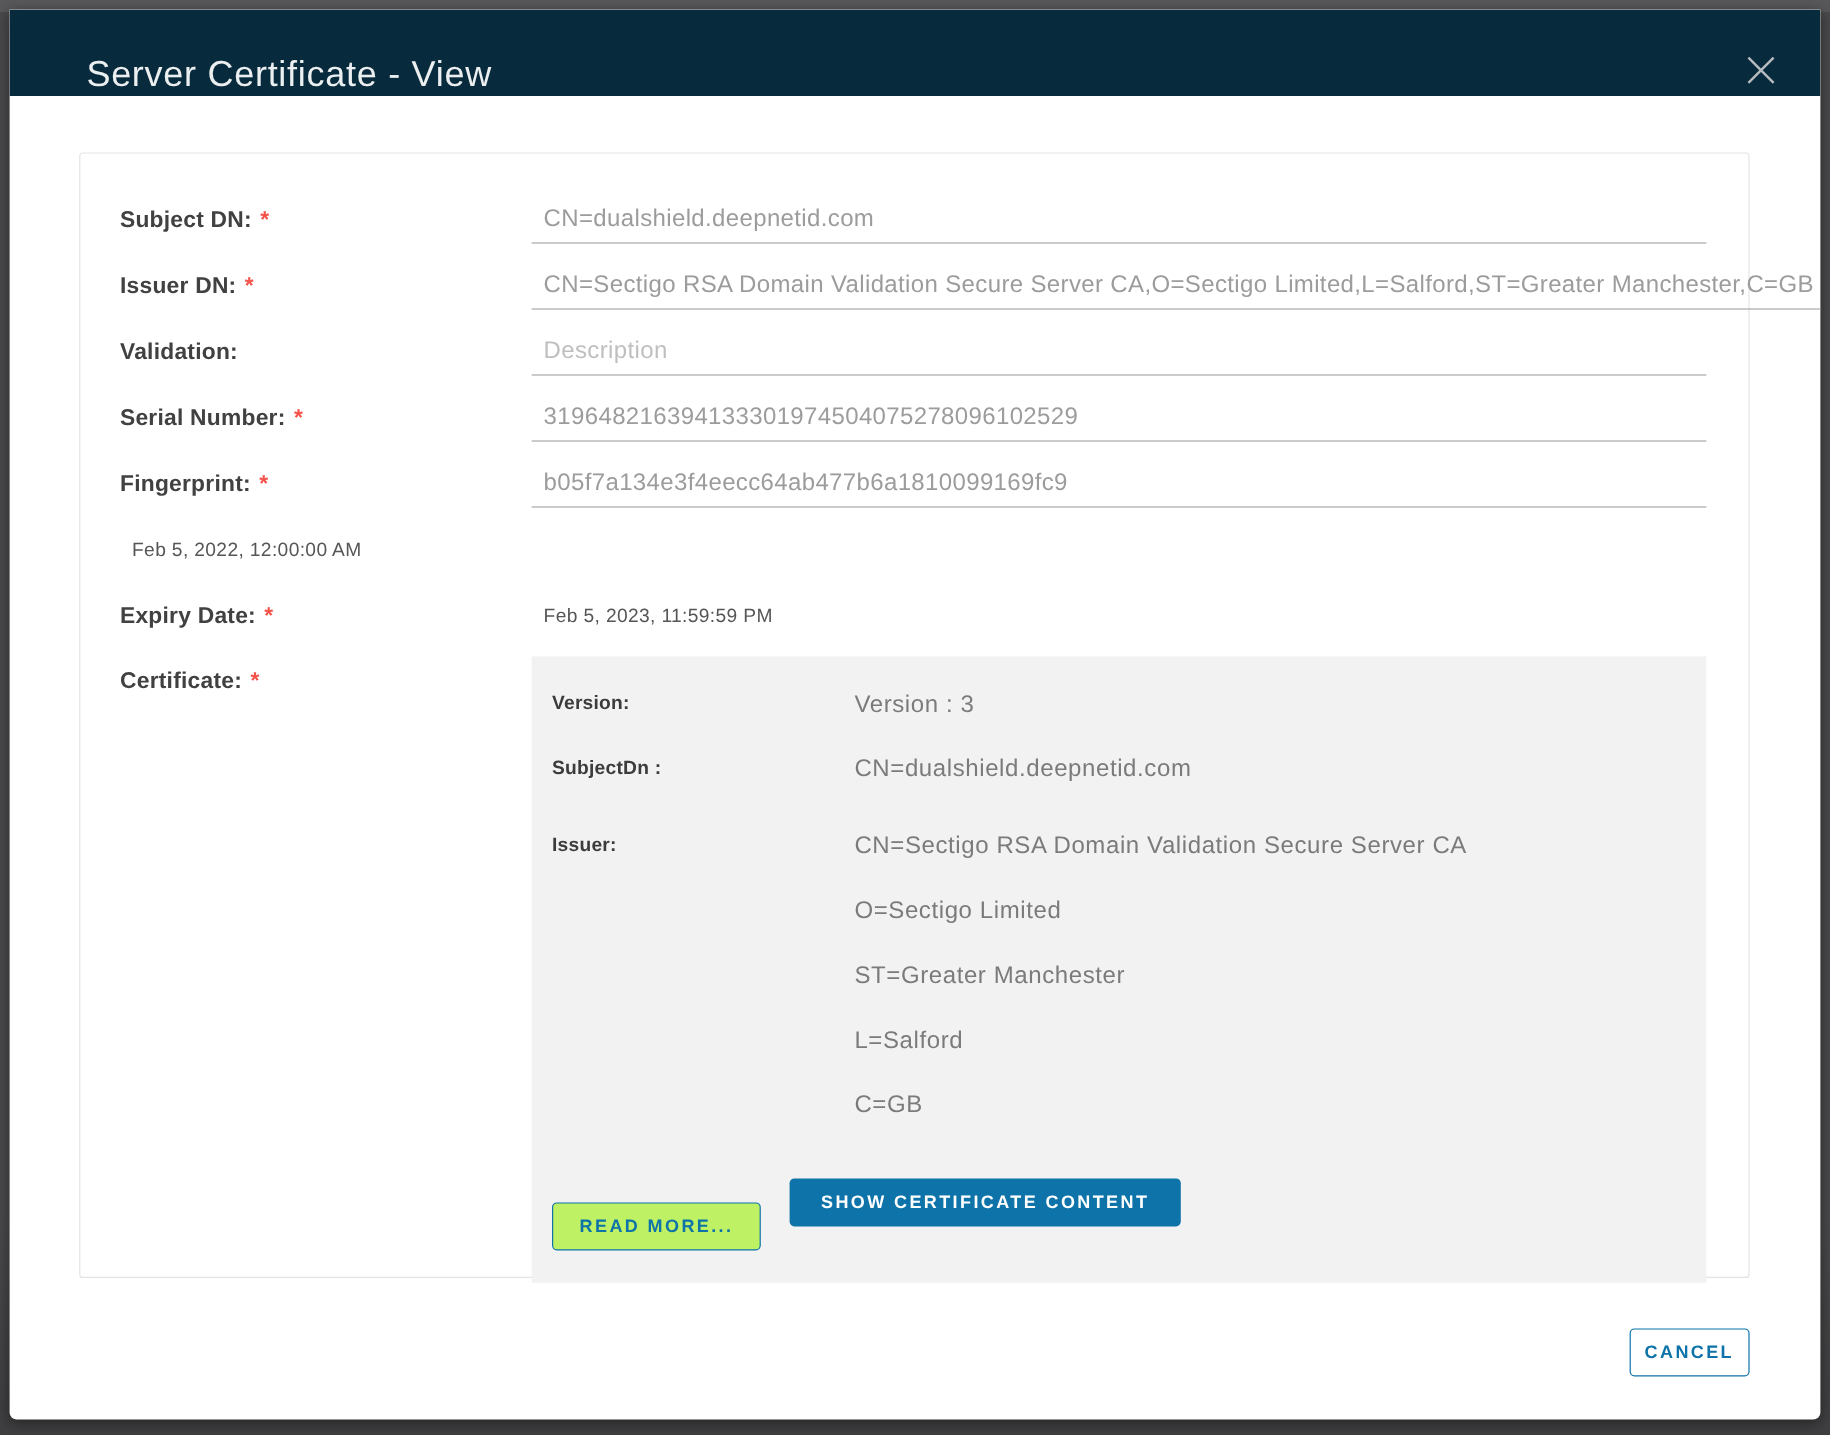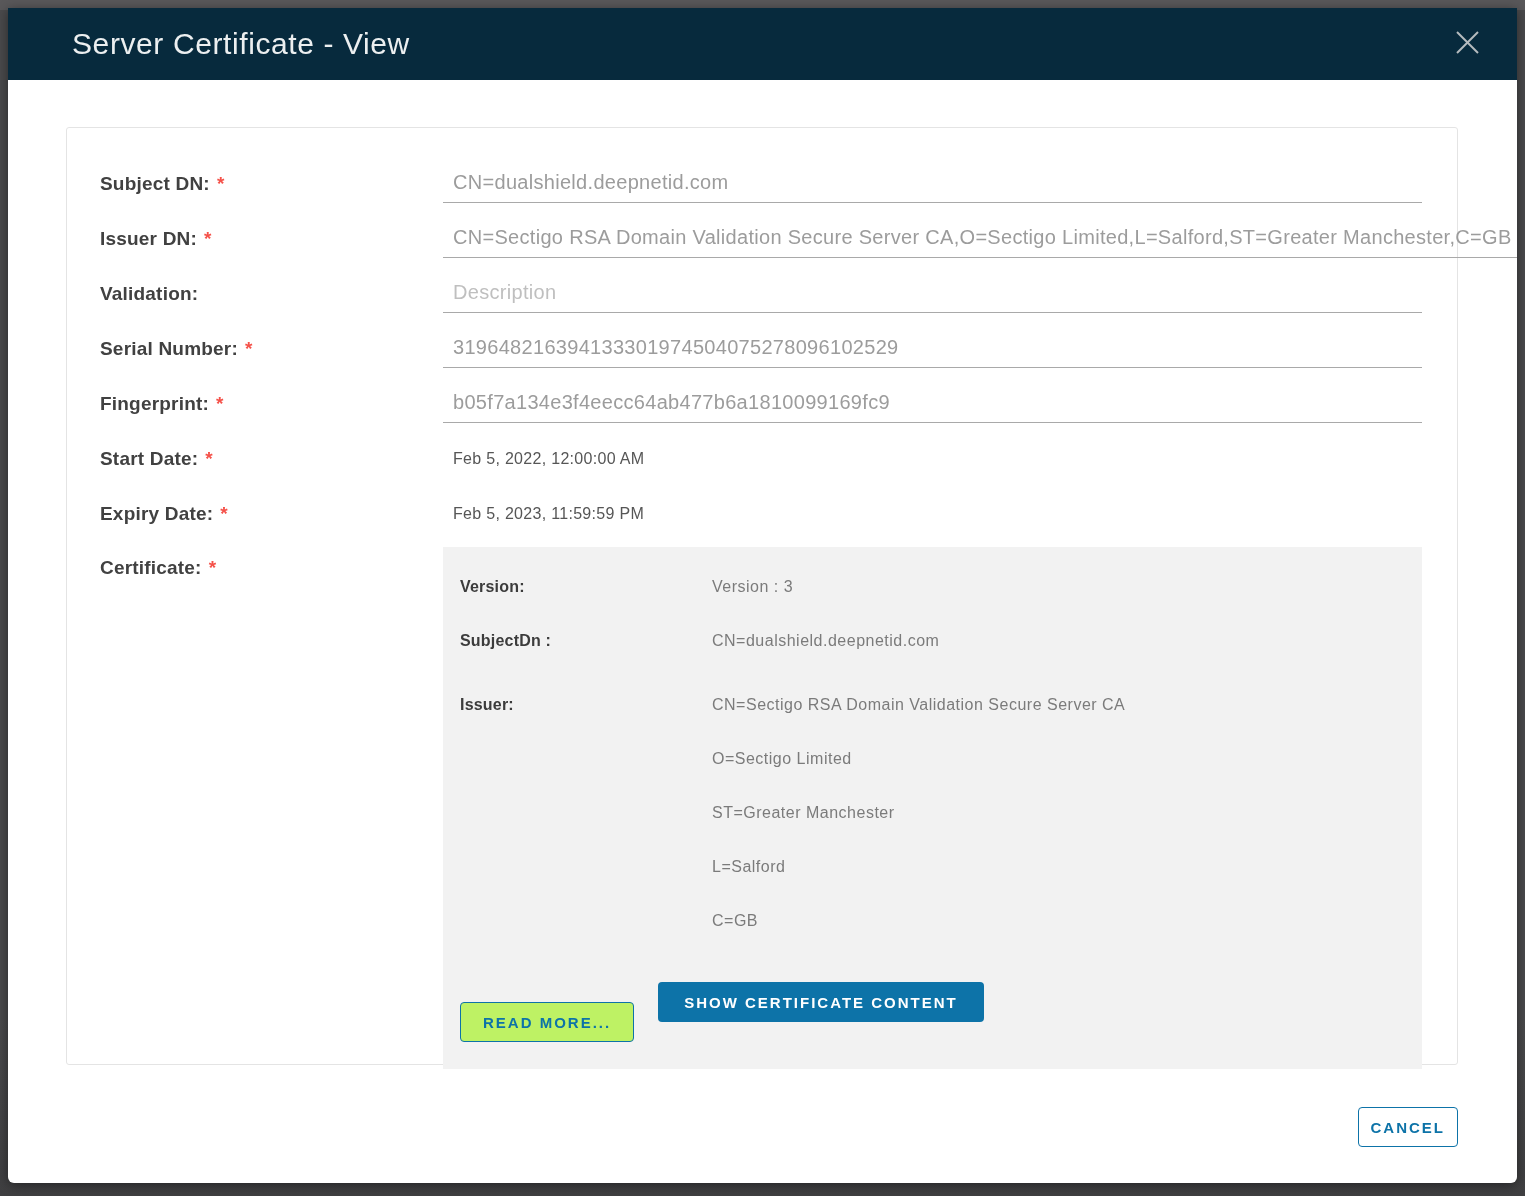--- a/index.html
+++ b/index.html
@@ -10,21 +10,21 @@
     position:relative; overflow:hidden;
   }
   .frame { position:absolute; inset:0; background:linear-gradient(#59585a 0 10px, #4a4a4c 10px 85%, #3f3f41 100%); }
   .modal {
     position:absolute; left:8px; top:8px; right:8px; bottom:13px;
     background:#ffffff; border-radius:0 0 6px 6px; overflow:hidden;
     box-shadow:0 2px 12px rgba(0,0,0,.45);
   }
   .modal-header {
     height:72px; background:var(--header-bg,#072a3d);
-    display:flex; align-items:center; padding:0 30px 0 64px;
+    display:flex; align-items:flex-end; padding:0 30px 0 64px;
   }
   .modal-title {
     color:#eceff0; font-size:30px; font-weight:300; letter-spacing:.6px;
   }
   .close-btn {
     margin-left:auto; width:40px; height:40px; display:flex; align-items:center; justify-content:center;
     background:transparent; border:none; cursor:pointer;
   }
   .card {
     position:absolute; left:58px; top:119px; width:1392px; height:938px;
@@ -54,21 +54,21 @@
     background:var(--box-bg,#f2f2f2);
     margin-top:6px; padding:13px 20px 27px 17px; width:100%;
   }
   .cert-row { display:grid; grid-template-columns:252px 1fr; }
   .cert-row + .cert-row { margin-top:0px; }
   .cert-row.gap { margin-top:10px; }
   .cert-label {
     font-size:16px; font-weight:600; color:#3c3c3c; line-height:54px; letter-spacing:.2px;
   }
   .cert-lines div {
-    font-size:16px; color:#7b7b7b; line-height:54px; letter-spacing:.5px;
+    font-size:20px; color:#7b7b7b; line-height:54px; letter-spacing:.5px;
     white-space:nowrap; overflow:hidden;
   }
   .box-buttons { display:flex; gap:24px; margin-top:14px; align-items:center; }
   .btn {
     height:40px; border-radius:4px; font-family:"Liberation Sans",sans-serif;
     font-size:15px; font-weight:600; letter-spacing:2px; cursor:pointer;
     display:inline-flex; align-items:center; justify-content:center;
   }
   .btn-outline {
     background:#bef264; color:var(--accent,#0d73a8);
@@ -137,21 +137,20 @@
         </div>
         <div class="form-row">
           <div class="field-label"><span>Fingerprint:</span><span class="asterisk">*</span></div>
           <div class="field-control">
             <div class="text-input">
               <span>b05f7a134e3f4eecc64ab477b6a1810099169fc9</span>
             </div>
           </div>
         </div>
         <div class="form-row">
-          <div class="field-label"><span>Start Date:</span><span class="asterisk">*</span></div>
           <div class="field-control">
             <div class="static-value">Feb 5, 2022, 12:00:00 AM</div>
           </div>
         </div>
         <div class="form-row">
           <div class="field-label"><span>Expiry Date:</span><span class="asterisk">*</span></div>
           <div class="field-control">
             <div class="static-value">Feb 5, 2023, 11:59:59 PM</div>
           </div>
         </div>

